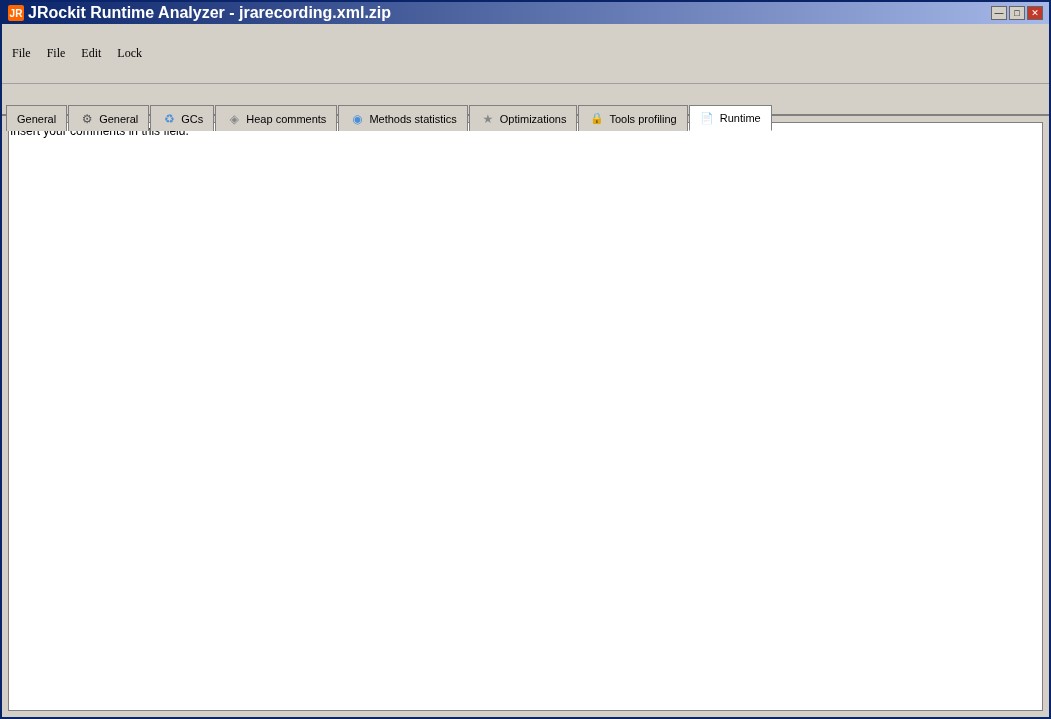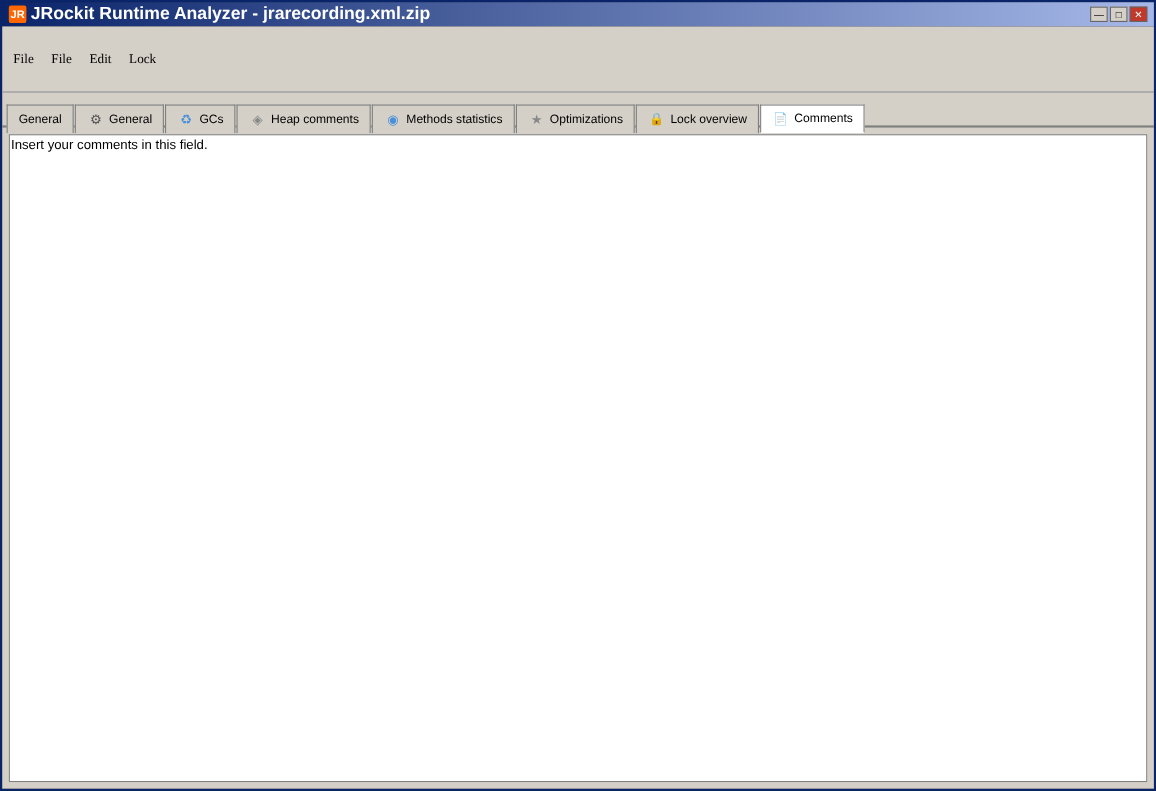--- a/index.html
+++ b/index.html
@@ -114,21 +114,21 @@
       padding: 4px 10px;
       background: #d4d0c8;
       border: 1px solid #808080;
       border-bottom: none;
       cursor: pointer;
       font-size: 11px;
       display: flex;
       align-items: center;
       gap: 4px;
       position: relative;
-      top: 7px;
+      top: 17px;
       min-width: 60px;
       justify-content: center;
     }
 
     .tab.active {
       background: #ffffff;
       border: 1px solid #808080;
       border-bottom: 1px solid #ffffff;
       z-index: 1;
       font-weight: normal;
@@ -227,24 +227,24 @@
     <div class="tab">
       <span class="tab-icon icon-objstats"></span>
       <span>Methods statistics</span>
     </div>
     <div class="tab">
       <span class="tab-icon icon-opts"></span>
       <span>Optimizations</span>
     </div>
     <div class="tab">
       <span class="tab-icon icon-lock"></span>
-      <span>Lock overview</span>
+      <span>Tools profiling</span>
     </div>
     <div class="tab active">
       <span class="tab-icon icon-comments"></span>
-      <span>Comments</span>
+      <span>Runtime</span>
     </div>
   </div>
 
   <div class="content-area">
     <textarea class="comments-textarea" style="">Insert your comments in this field.</textarea>
   </div>
 </div>
 
 </body></html>

